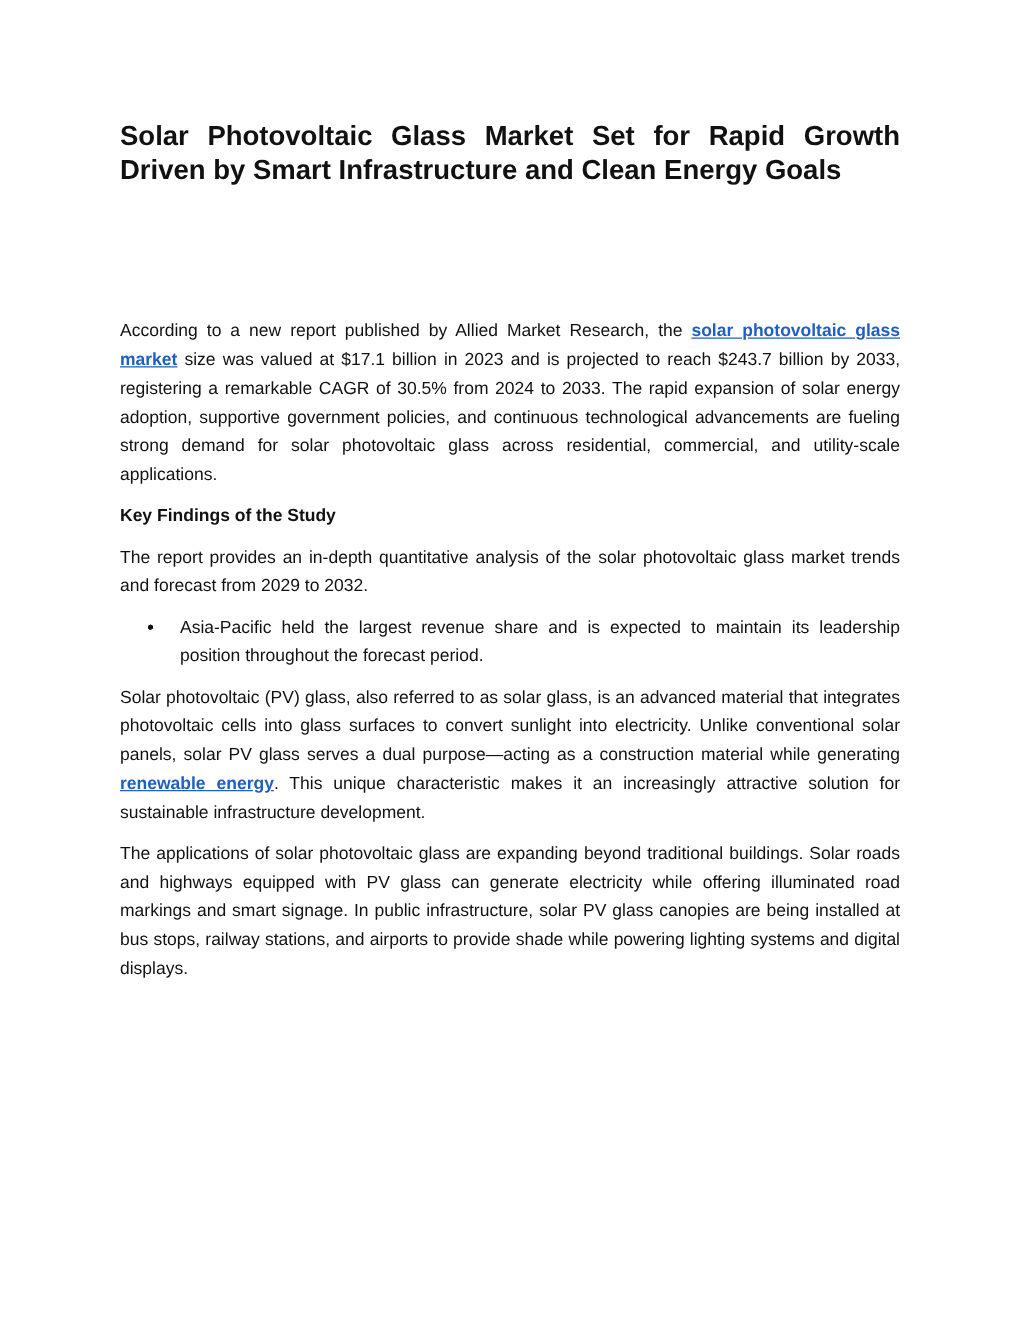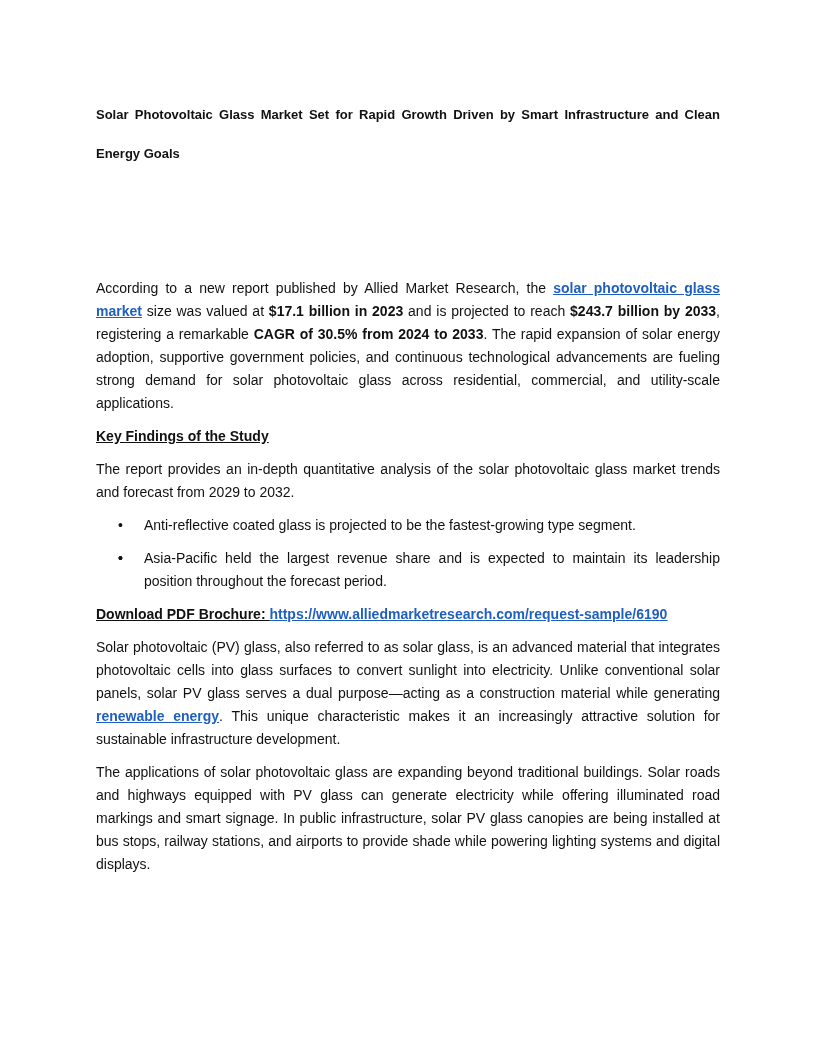--- a/index.html
+++ b/index.html
@@ -5,52 +5,51 @@
   html, body { margin: 0; padding: 0; background: #ffffff; }
   body { width: 816px; height: 1056px; overflow: hidden; position: relative; }
   .page {
     position: absolute; left: 96px; top: 95px; width: 624px;
     font-family: "Liberation Sans", sans-serif;
     color: #111111;
     font-size: 14px;
     line-height: 23px;
   }
   .title {
-    font-size: 13px; font-weight: bold; line-height: 39px;
+    font-size: 22px; font-weight: bold; line-height: 27px;
     text-align: justify; margin: 0;
   }
   .body-start { margin-top: 104px; }
   p { margin: 0 0 10px 0; text-align: justify; }
-  .heading { font-weight: bold; margin: 0 0 10px 0; text-decoration: underline; }
+  .heading { font-weight: bold; margin: 0 0 10px 0; }
   a.link { color: #1f5fbf; font-weight: bold; text-decoration: underline; }
-  b { font-weight: bold; }
+  b { font-weight: normal; }
   ul.findings { list-style: none; margin: 0 0 10px 0; padding: 0; }
   ul.findings li { position: relative; padding-left: 48px; margin-bottom: 10px; text-align: justify; }
   ul.findings li .bullet { position: absolute; left: 22px; top: 0; }
 </style>
 </head>
 <body>
 
 <div class="page">
   <h1 class="title">Solar Photovoltaic Glass Market Set for Rapid Growth Driven by Smart Infrastructure and Clean Energy Goals</h1>
 
   <div class="body-start">
     <p><span>According to a new report published by Allied Market Research, the </span><a class="link" href="#">solar photovoltaic glass market</a><span> size was valued at </span><b>$17.1 billion in 2023</b><span> and is projected to reach </span><b>$243.7 billion by 2033</b><span>, registering a remarkable </span><b>CAGR of 30.5% from 2024 to 2033</b><span>. The rapid expansion of solar energy adoption, supportive government policies, and continuous technological advancements are fueling strong demand for solar photovoltaic glass across residential, commercial, and utility-scale applications.</span></p>
 
     <div class="heading">Key Findings of the Study</div>
 
     <p>The report provides an in-depth quantitative analysis of the solar photovoltaic glass market trends and forecast from 2029 to 2032.</p>
 
     <ul class="findings">
-      <li><span class="bullet">•</span><span>Anti-reflective coated glass is projected to be the fastest-growing type segment.</span></li>
+      <li><span class="bullet">•</span></li>
       <li><span class="bullet">•</span></li>
       <li><span class="bullet">•</span><span>Asia-Pacific held the largest revenue share and is expected to maintain its leadership position throughout the forecast period.</span></li>
     </ul>
 
-    <div class="heading"><span>Download PDF Brochure: </span><a class="link" href="#">https://www.alliedmarketresearch.com/request-sample/6190</a></div>
 
 
     <p><span>Solar photovoltaic (PV) glass, also referred to as solar glass, is an advanced material that integrates photovoltaic cells into glass surfaces to convert sunlight into electricity. Unlike conventional solar panels, solar PV glass serves a dual purpose—acting as a construction material while generating </span><a class="link" href="#">renewable energy</a><span>. This unique characteristic makes it an increasingly attractive solution for sustainable infrastructure development.</span></p>
 
     <p>The applications of solar photovoltaic glass are expanding beyond traditional buildings. Solar roads and highways equipped with PV glass can generate electricity while offering illuminated road markings and smart signage. In public infrastructure, solar PV glass canopies are being installed at bus stops, railway stations, and airports to provide shade while powering lighting systems and digital displays.</p>
 
   </div>
 </div>
 
 </body></html>

